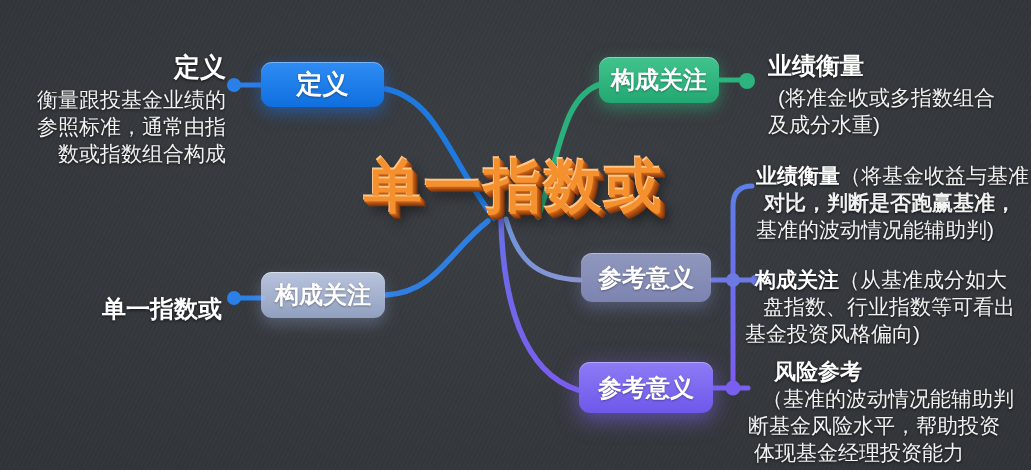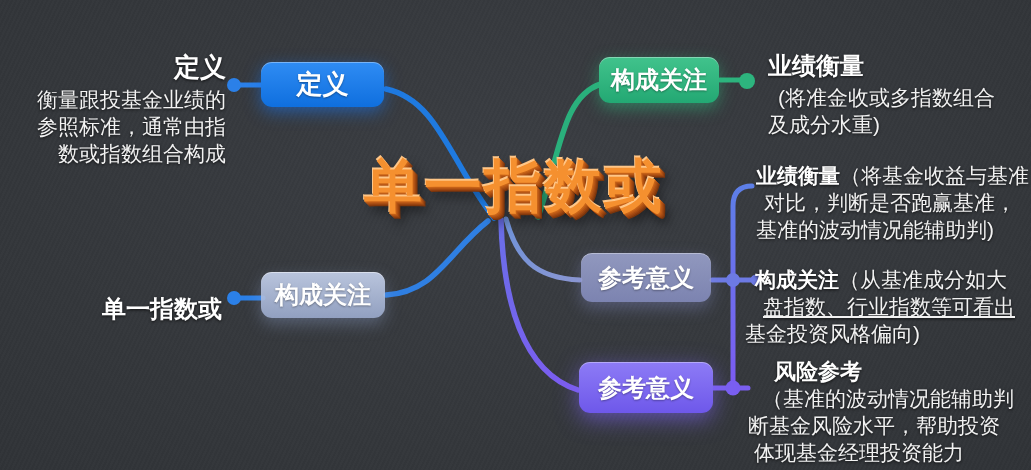--- a/index.html
+++ b/index.html
@@ -66,24 +66,24 @@
   .tblock .b{font-size:21px;line-height:27px;}
   .tl-def{left:0;top:52px;width:226px;text-align:right;}
   .tl-def .h{font-size:26px;line-height:30px;margin-bottom:4px;}
   .tl-comp{left:0;top:274px;width:222px;text-align:right;margin-top:21px;}
   .tl-comp .h{font-size:24px;line-height:28px;margin-bottom:3px;}
   .tl-comp .b{font-size:22px;}
   .tr-top{left:768px;top:52px;}
   .tr-top .h{font-size:24px;line-height:28px;margin-bottom:4px;}
   .tr-top .in1{padding-left:10px;}
   .tr-mid1{left:756px;top:162px;}
-  .tr-mid1 .in1{padding-left:8px;}
+  .tr-mid1 .in1{padding-left:8px;font-weight:bold;}
   .tr-mid2{left:745px;top:266px;}
   .tr-mid2 .in1{padding-left:10px;}
-  .tr-mid2 .in2{padding-left:18px;text-decoration:underline;}
+  .tr-mid2 .in2{padding-left:18px;}
   .tr-bot{left:748px;top:358px;}
   .tr-bot .h{font-size:22px;line-height:27px;padding-left:7px;margin-left:19px;}
   .tr-bot .in1{padding-left:14px;}
   .tr-bot .in3{padding-left:6px;}
   .hb{font-weight:bold;color:#fff;}
 </style>
 </head>
 <body>
 
 <div class="canvas">

